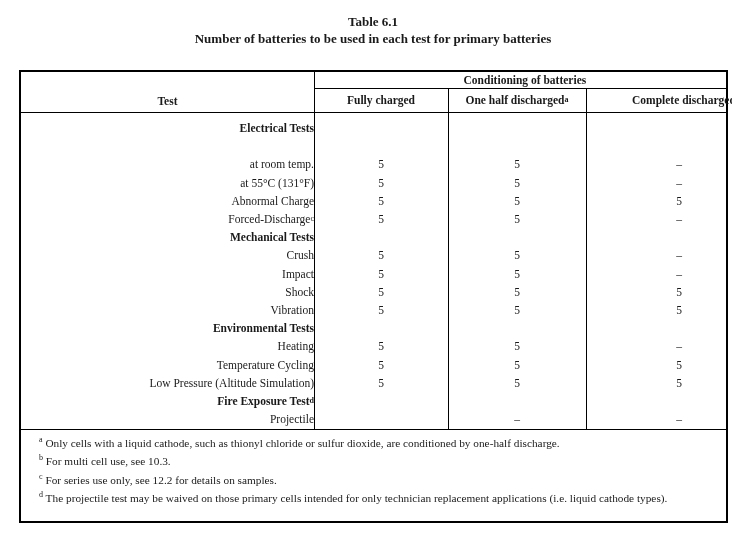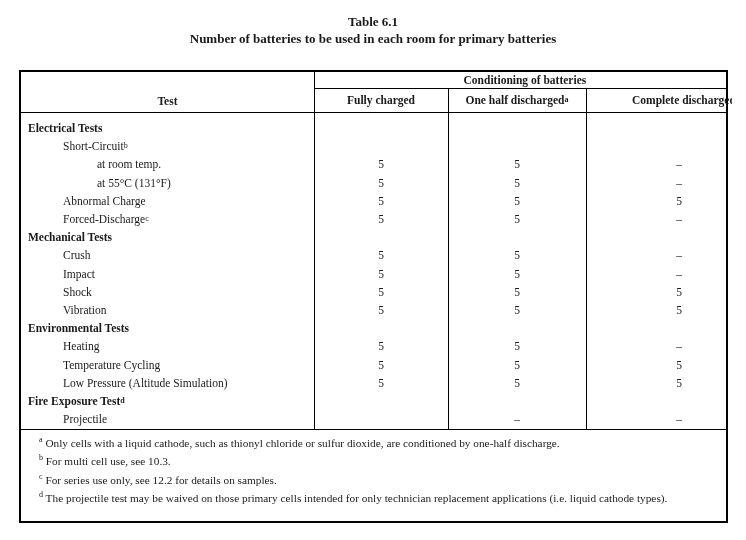--- a/index.html
+++ b/index.html
@@ -19,21 +19,21 @@
   .th.test  { grid-column:1; grid-row:1/3; align-items:flex-end; padding-bottom:5px; }
   .th.group { grid-column:2/5; grid-row:1; }
   .ch { grid-row:2; }
   .col2 { grid-column:2; } .col3 { grid-column:3; } .col4 { grid-column:4;padding-left:46px; }
   
   .tbody { position:absolute; top:40px; left:0; width:705px; height:317px;
            display:grid; grid-template-columns:293px 134px 138px 1fr;
            grid-auto-rows:18.2px; padding-top:7px; box-sizing:border-box;
            font-size:11.5px; overflow:hidden; }
   .cell { display:flex; align-items:center; white-space:nowrap; }
-  .cell.rlabel { justify-content:flex-start; }
+  .cell.rlabel { justify-content:flex-end; }
   .cell.value  { justify-content:center; }
   .i0 { padding-left:7px; font-weight:bold; }
   .i1 { padding-left:42px; }
   .i2 { padding-left:76px; }
   sup { font-size:8px; line-height:0; vertical-align:super; }
   
   .tfoot { position:absolute; left:12px; top:358px; width:705px; height:91px;
            padding:6px 8px 0 6px; box-sizing:border-box; font-size:11.3px; }
   .tfoot p { margin:0 0 3.5px 0; line-height:14.8px; }
   
@@ -46,21 +46,21 @@
   .h2 { left:0;     top:40px;  width:705px; }
   .h3 { left:0;     top:357px; width:705px; }
 </style>
 </head>
 <body>
 
 <div class="page">
 
   <div class="caption">
     <div>Table 6.1</div>
-    <div>Number of batteries to be used in each room for primary batteries</div>
+    <div>Number of batteries to be used in each test for primary batteries</div>
   </div>
 
   <div class="table-box">
 
     <div class="thead">
       <div class="th test">
         <span>Test</span>
       </div>
       <div class="th group">
         <span>Conditioning of batteries</span>
@@ -79,24 +79,20 @@
       </div>
     </div>
 
     <div class="tbody">
         <div class="cell rlabel i0">
           <span>Electrical Tests</span>
         </div>
         <div class="cell value col2"></div>
         <div class="cell value col3"></div>
         <div class="cell value col4"></div>
-        <div class="cell rlabel i1">
-          <span>Short-Circuit</span>
-          <sup>b</sup>
-        </div>
         <div class="cell value col2"></div>
         <div class="cell value col3"></div>
         <div class="cell value col4"></div>
         <div class="cell rlabel i2">
           <span>at room temp.</span>
         </div>
         <div class="cell value col2">5</div>
         <div class="cell value col3">5</div>
         <div class="cell value col4">–</div>
         <div class="cell rlabel i2">

